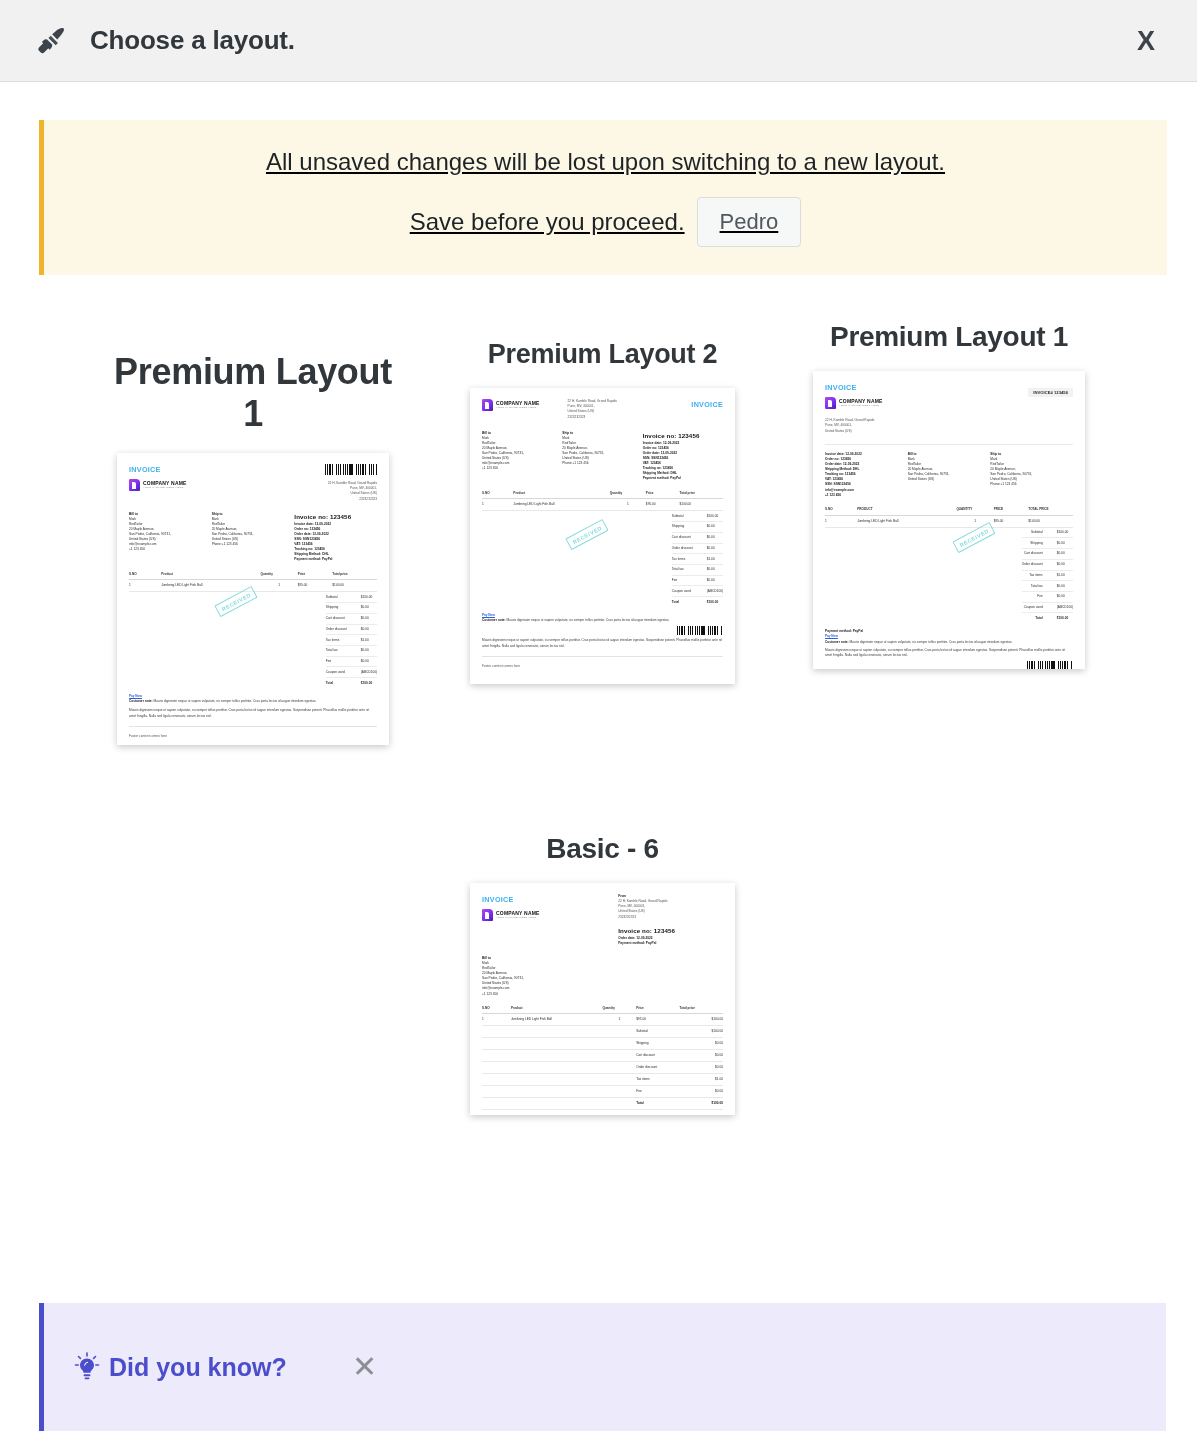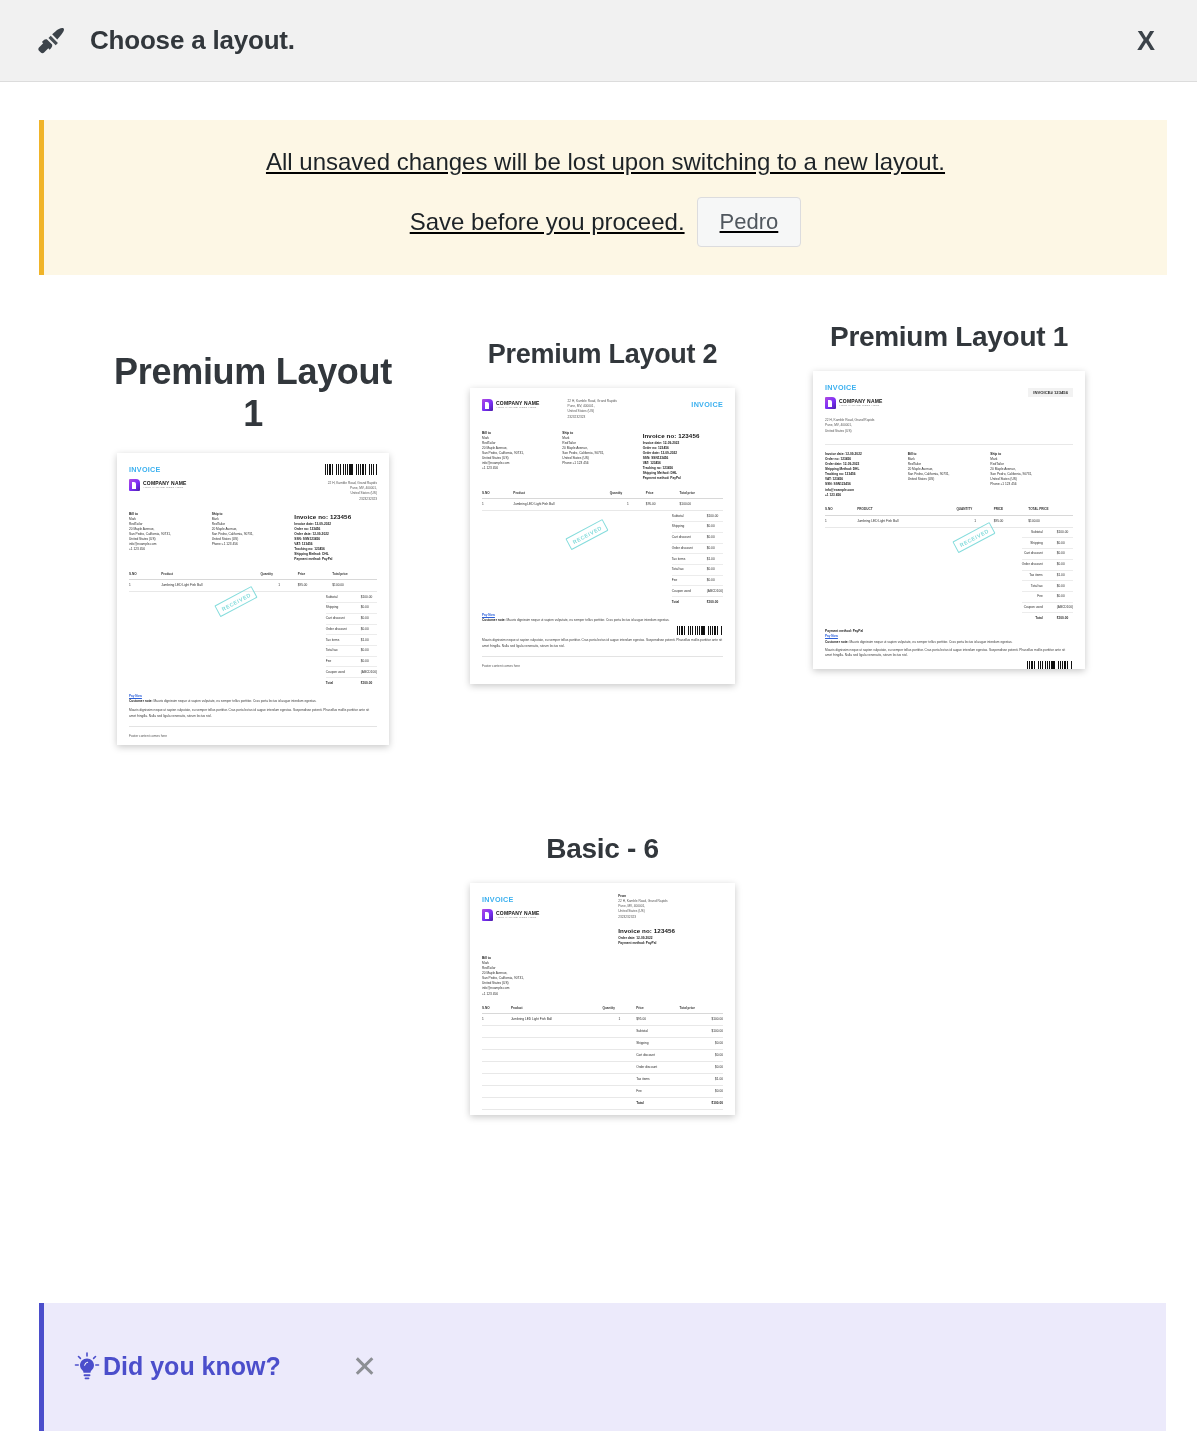--- a/index.html
+++ b/index.html
@@ -155,21 +155,21 @@
 
   
   .promo {
     position: absolute; left: 39px; right: 31px; bottom: 0;
     background: #eceafb;
     border-left: 5px solid #4b4ecb;
     display: flex; align-items: center;
     padding: 28px 26px 28px 30px;
     min-height: 128px;
   }
-  .promo-left { display: flex; gap: 3px; flex: none; width: 270px; }
+  .promo-left { display: flex; align-items: center; gap: 9px; flex: none; width: 270px; }
   .bulb-icon { width: 26px; height: 30px; display:block; }
   .promo-label { font-size: 25px; font-weight: bold; color: #4b4ecb; }
   .promo-body { flex: 1; padding-left: 22px; }
   .promo-text { font-size: 23px; color: #1d2327; line-height: 1.85; }
   .promo-link { color: #4145c9; text-decoration: underline; font-weight: bold; margin-left: 12px; cursor: pointer; }
   .promo-close {
     flex: none; font-size: 30px; color: #8c8f94; cursor: pointer;
     background: none; border: none; line-height:1; padding: 4px 8px;
     font-family: "Liberation Sans", sans-serif;
   }

